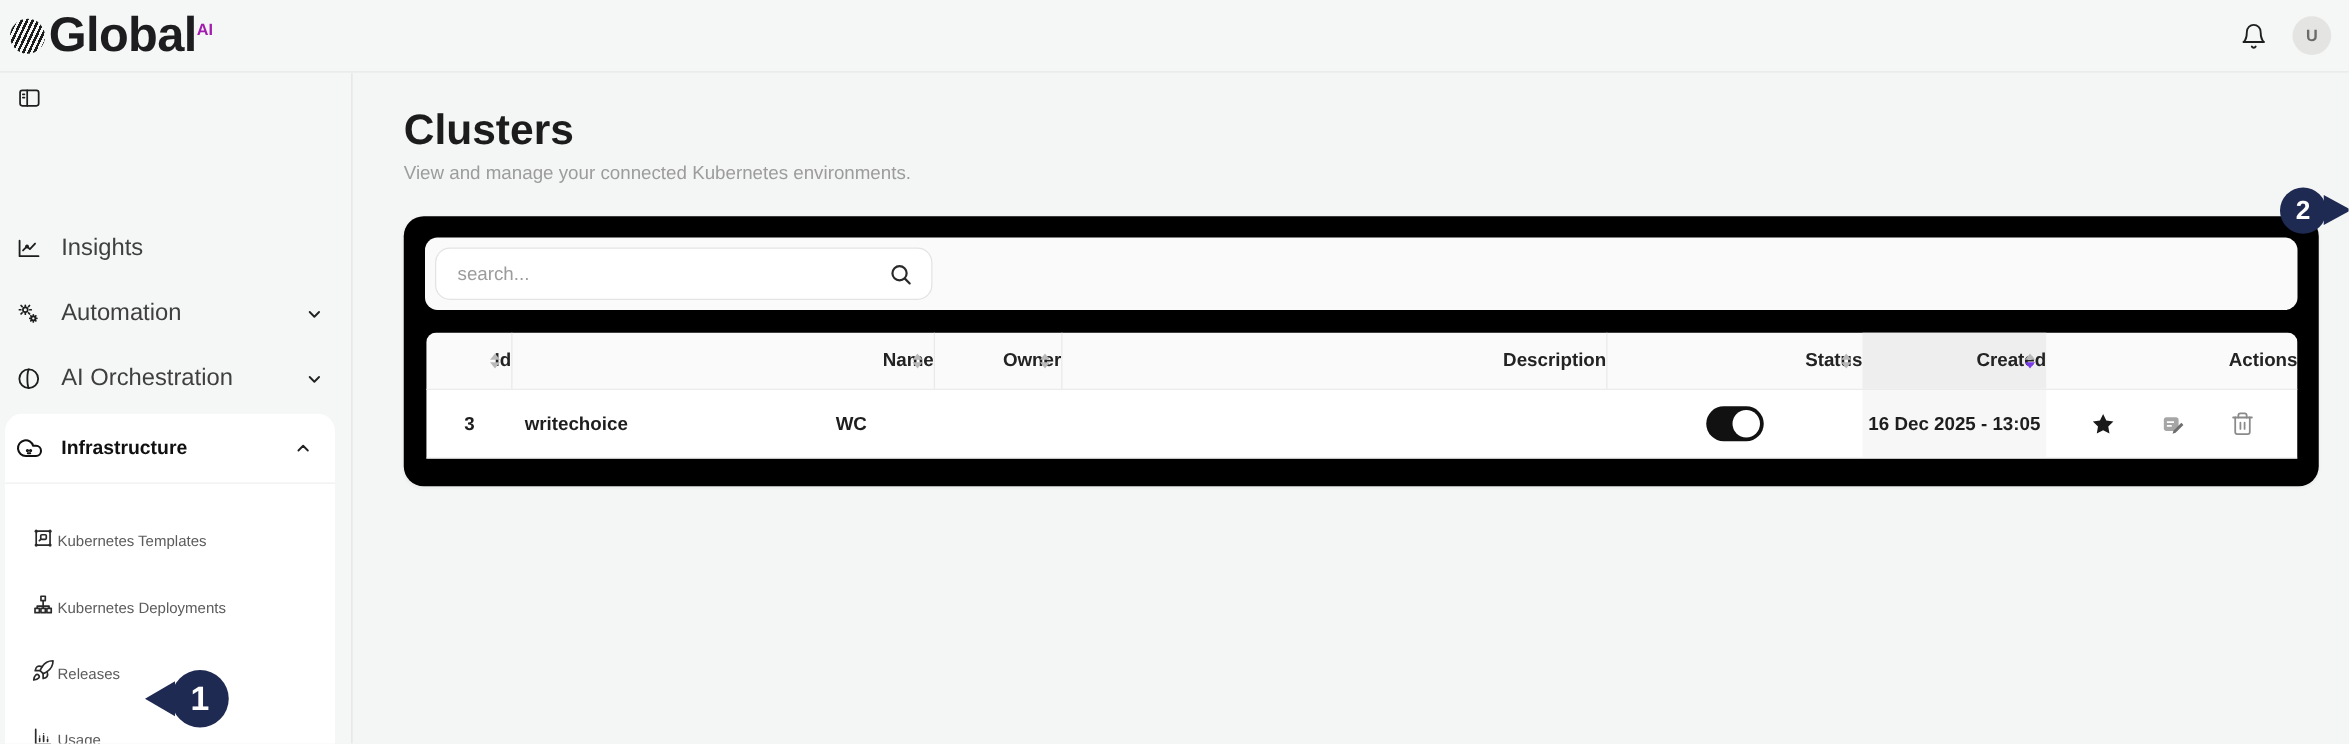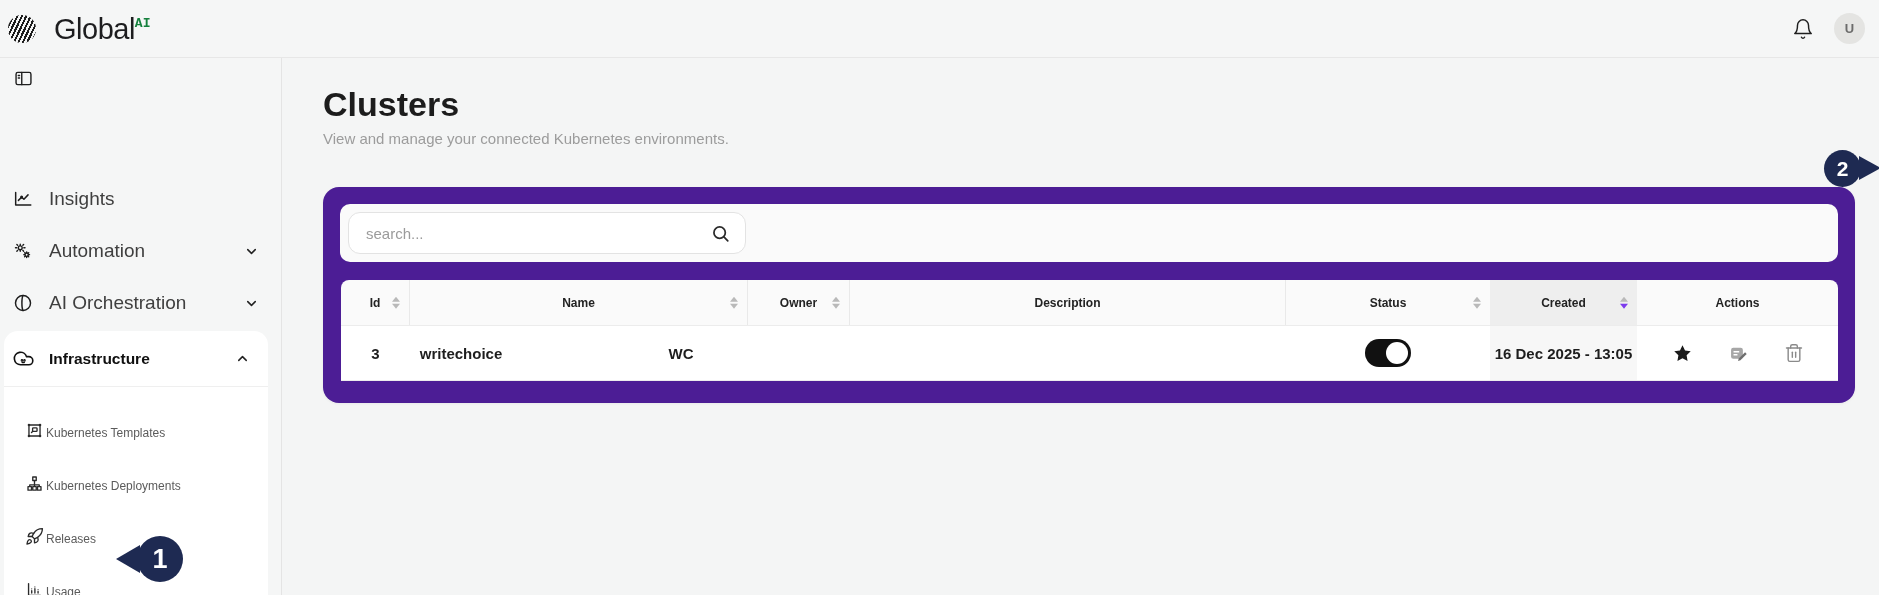--- a/index.html
+++ b/index.html
@@ -6,22 +6,22 @@
   body { font-family:"Liberation Sans", sans-serif; background:#f4f5f5; }
   .app { position:relative; width:1879px; height:595px; background:#f4f5f5; overflow:hidden; }
 
   
   .topbar { position:absolute; top:0; left:0; width:1879px; height:58px; background:#f5f6f6;
             border-bottom:1px solid #e7e7e7; display:flex; align-items:center;
             justify-content:space-between; padding:0 14px 0 8px; z-index:5; }
   .logo { display:flex; align-items:flex-start; }
   .logo-mark { width:28px; height:28px; border-radius:50%; margin-top:4px;
     background:repeating-linear-gradient(115deg,#1c1c1c 0 2px,#f5f6f6 2px 4px); }
-  .logo-text { font-size:29px; font-weight:400; color:#1d1d1f; letter-spacing:-0.5px; line-height:36px; margin-left:18px; }
-  .logo-sup { font-size:13px; font-weight:700; color:#15803d; line-height:1; margin-top:6px;font-family:Liberation Mono, monospace; }
+  .logo-text { font-size:39px; font-weight:700; color:#1d1d1f; letter-spacing:-0.5px; line-height:36px; margin-left:3px; }
+  .logo-sup { font-size:13px; font-weight:700; color:#a21caf; line-height:1; margin-top:6px; }
   .topbar-right { display:flex; align-items:center; gap:20px; }
   .bell { color:#1f1f1f; display:flex; }
   .avatar { width:31px; height:31px; border-radius:50%; background:#e4e4e2; color:#6b6b6b;
             font-size:13px; font-weight:600; display:flex; align-items:center; justify-content:center; }
 
   
   .sidebar { position:absolute; top:58px; left:0; width:282px; height:537px; background:#f5f6f6;
              border-right:1px solid #e4e4e4; }
   .panel-toggle { position:absolute; top:10px; left:13px; color:#1f1f1f; cursor:pointer; }
   .nav { position:absolute; top:115px; left:0; right:0; }
@@ -52,37 +52,37 @@
   .main { position:absolute; top:58px; left:282px; width:1597px; height:537px; }
   .page-title { position:absolute; left:41px; top:27px; font-size:34px; font-weight:700; color:#1c1c1c; }
   .page-subtitle { position:absolute; left:41px; top:72px; font-size:15px; color:#9c9c9c; }
   .add-btn { position:absolute; left:1333px; top:34px; width:240px; height:41px; background:#171717;
              border:none; border-radius:10px; color:#fff; display:flex; align-items:center;
              justify-content:center; gap:11px; cursor:pointer; font-family:inherit; }
   .add-btn .btn-label { font-size:15px; font-weight:700; }
   .add-btn svg { display:block; }
 
   
-  .card { position:absolute; left:41px; top:129px; width:1532px; height:216px; background:#4c1d95;
+  .card { position:absolute; left:41px; top:115px; width:1532px; height:216px; background:#000000;
           border-radius:16px; box-shadow:0 1px 3px rgba(0,0,0,0.05); }
   .search-section { position:absolute; left:17px; top:17px; width:1498px; height:58px;
           background:#fafafa; border-radius:10px; }
   .search-box { position:absolute; left:8px; top:8px; width:398px; height:42px; background:#fff;
           border:1px solid #e3e3e3; border-radius:12px; display:flex; align-items:center; }
   .search-box input { flex:1; border:none; outline:none; background:transparent; font-family:inherit;
           font-size:15px; color:#333; padding:0 8px 0 17px; }
   .search-box input::placeholder { color:#9b9b9b; }
   .search-ic { margin-right:14px; color:#2a2a2a; display:flex; cursor:pointer; }
 
   
   .table { position:absolute; left:18px; top:93px; width:1497px; border-radius:8px 8px 0 0; overflow:hidden; }
   .tr { display:flex; }
   .thead { height:46px; background:#fafafa; border-bottom:1px solid #ececec; }
-  .th { position:relative; display:flex; align-items:center; justify-content:center;
-        font-size:12px; font-weight:700; color:#232323; }
+  .th { position:relative; display:flex; align-items:center; justify-content:flex-end;
+        font-size:15px; font-weight:700; color:#232323; }
   .th.bordered { border-right:1px solid #e9e9e9; }
   .th.sorted-col { background:#eeeeee; }
   .tbody-row { height:55px; background:#fff; border-bottom:1px solid #ececec; }
   .td { display:flex; align-items:center; justify-content:center; font-size:15px;
         font-weight:600; color:#1e1e1e; }
   .td.sorted-col { background:#f7f7f7; }
   .td.name-cell { font-weight:700; }
   .col-id { width:69px; } .col-name { width:338px; } .col-owner { width:102px; }
   .col-desc { width:436px; } .col-status { width:204px; } .col-created { width:147px; }
   .col-actions { width:201px; }

